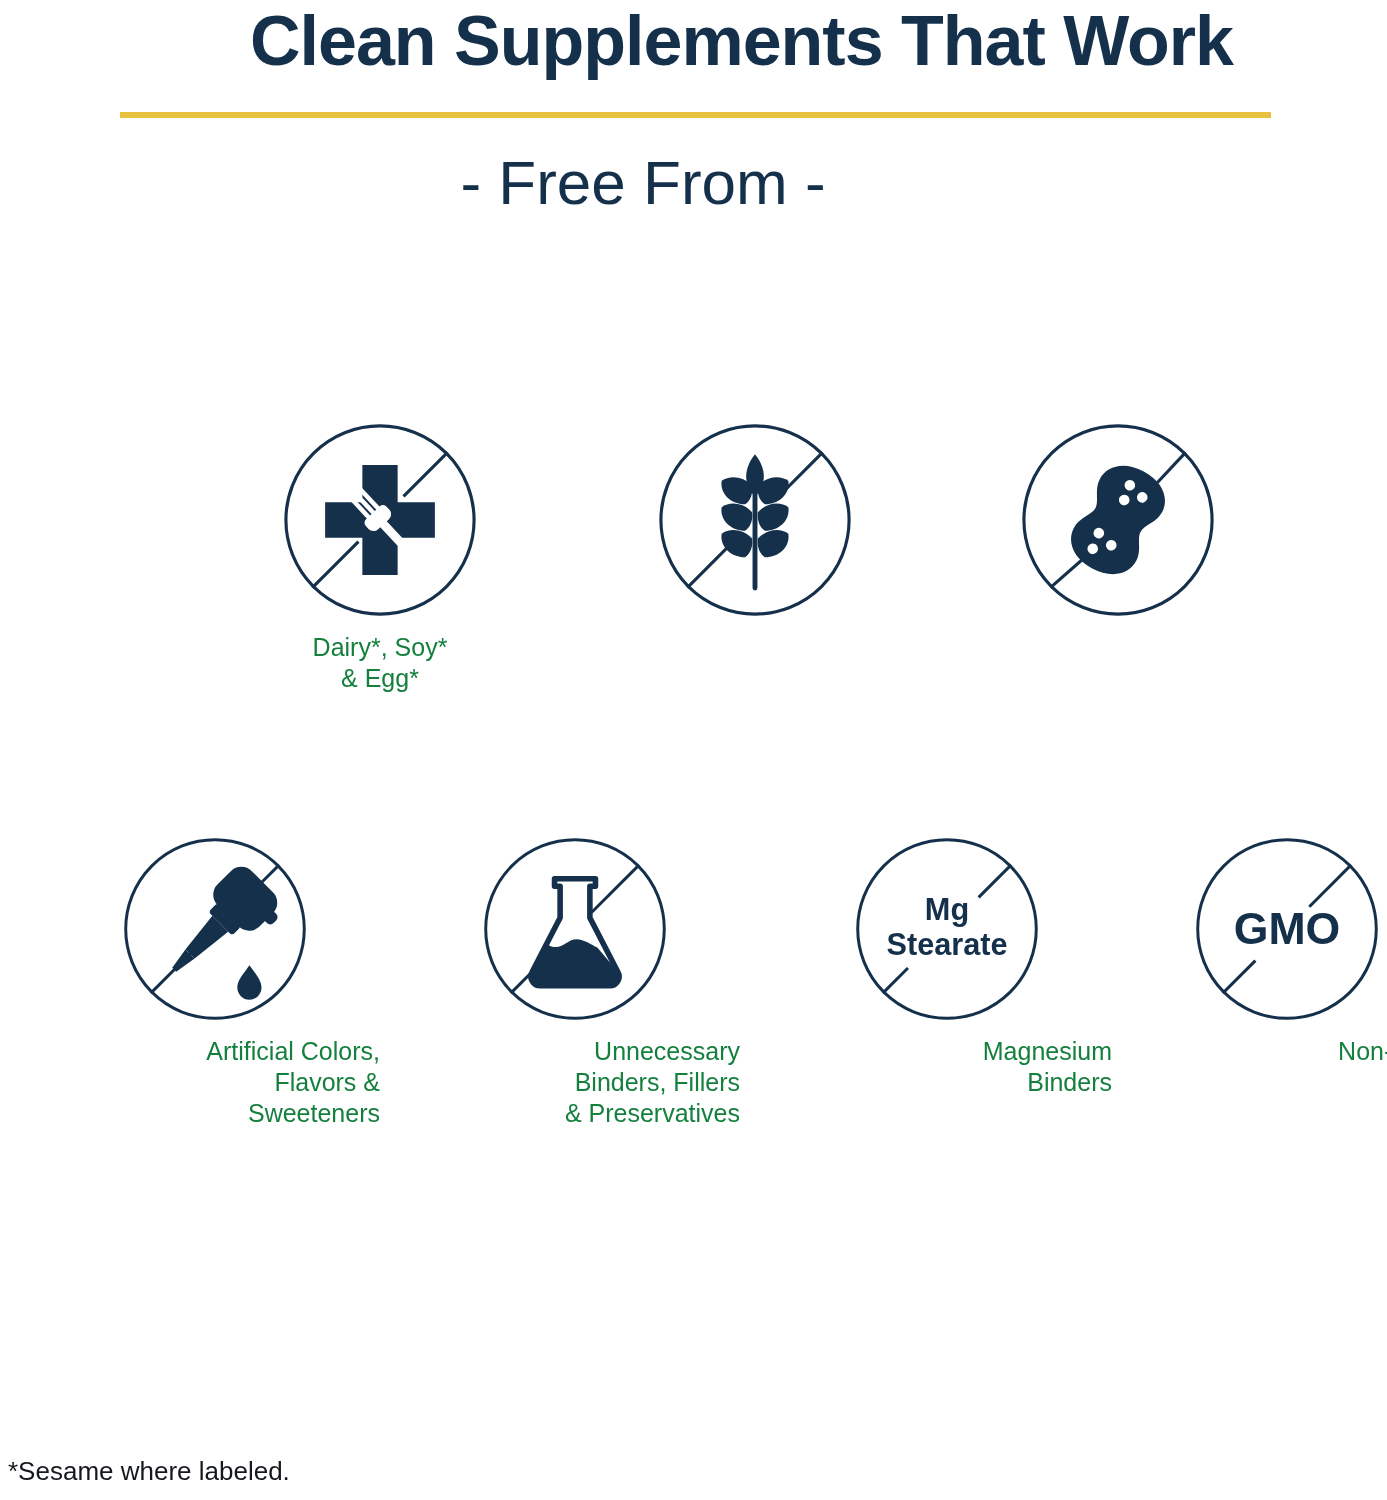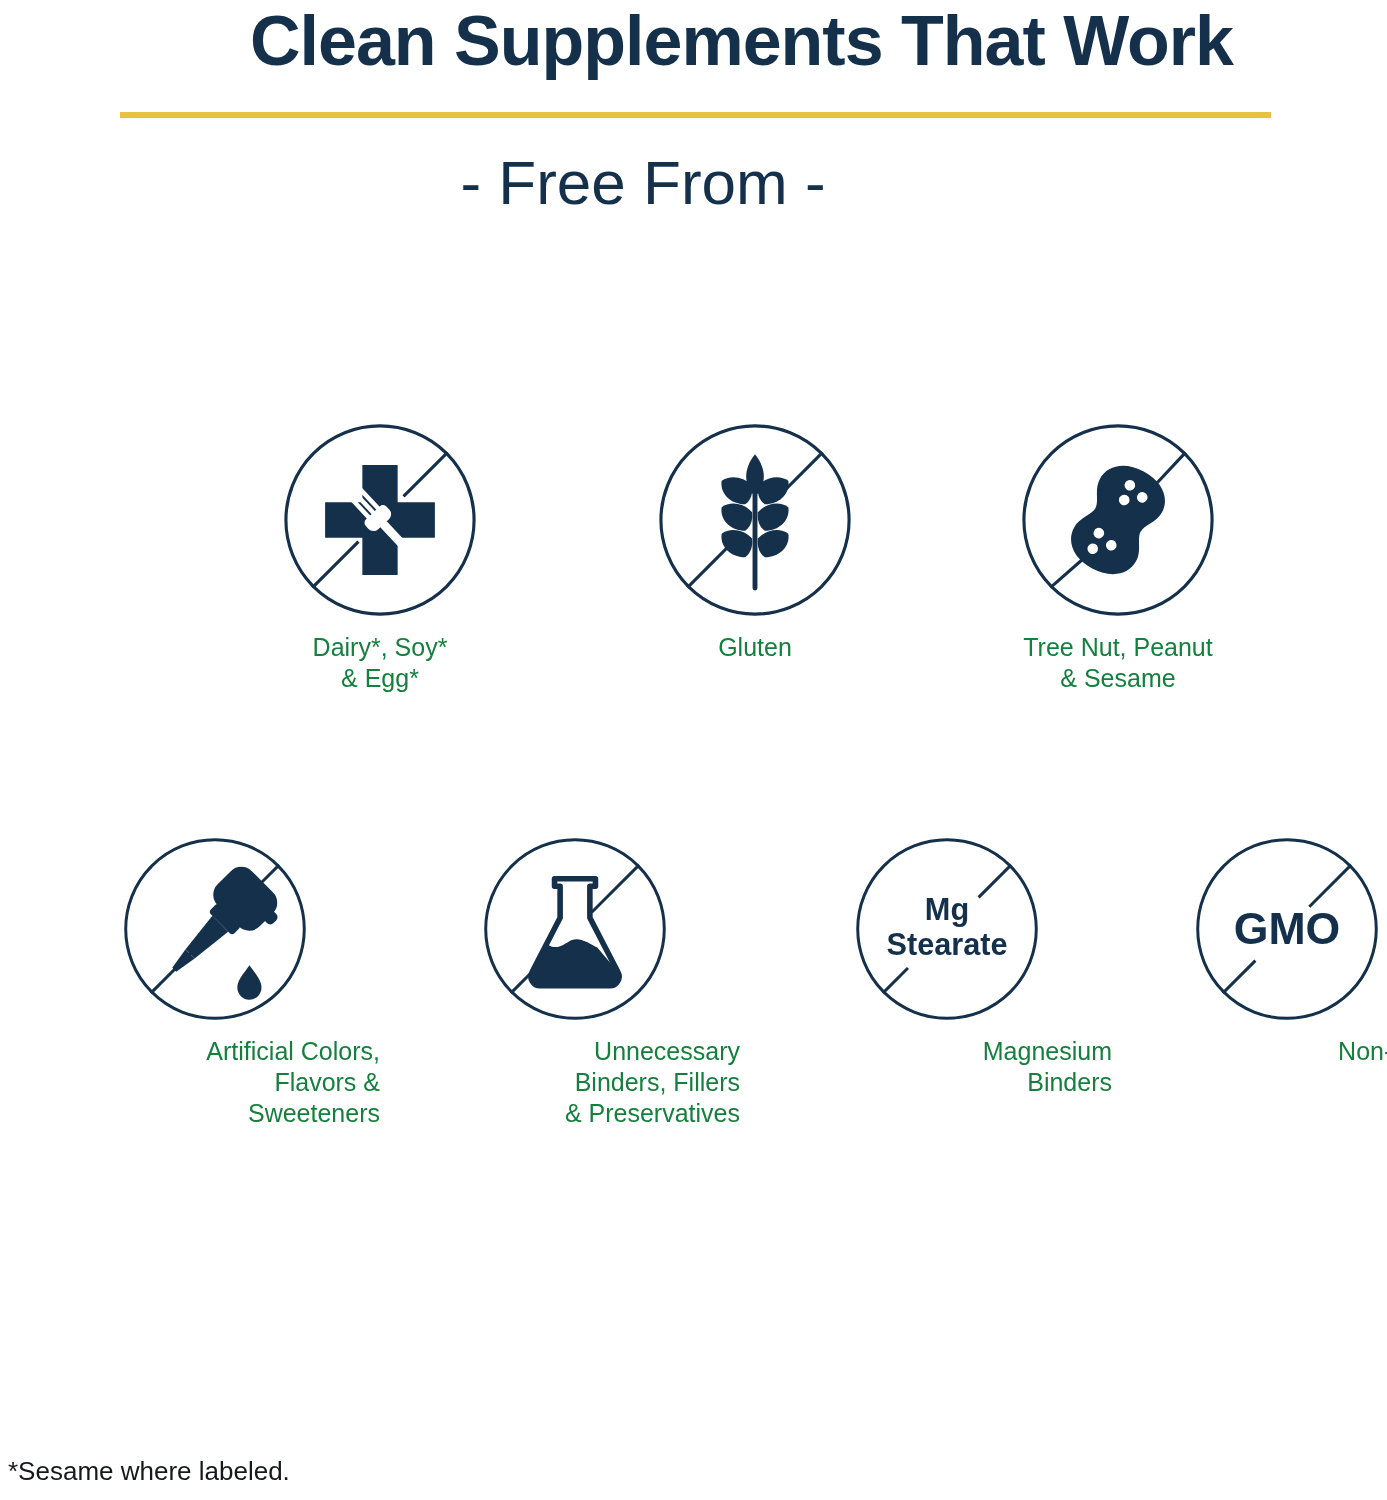--- a/index.html
+++ b/index.html
@@ -157,21 +157,20 @@
           <path d="M103 65 C 112 55, 126 54, 134 60 C 136 72, 126 84, 110 84 C 104 80, 102 72, 103 65 Z"></path>
 
           <path d="M97 92 C 88 82, 74 81, 66 87 C 64 99, 74 111, 90 111 C 96 107, 98 99, 97 92 Z"></path>
           <path d="M103 92 C 112 82, 126 81, 134 87 C 136 99, 126 111, 110 111 C 104 107, 102 99, 103 92 Z"></path>
 
           <path d="M97 119 C 88 109, 74 108, 66 114 C 64 126, 74 138, 90 138 C 96 134, 98 126, 97 119 Z"></path>
           <path d="M103 119 C 112 109, 126 108, 134 114 C 136 126, 126 138, 110 138 C 104 134, 102 126, 103 119 Z"></path>
         </g>
       </svg>
     </div>
-    <div class="label">Gluten</div>
   </div>
 
   <div class="badge row1 r1c3">
     <div class="circle-wrap">
       <svg viewBox="0 0 200 200" width="196" height="196" aria-hidden="true">
         <circle cx="100" cy="100" r="96" fill="none" stroke="#14304b" stroke-width="3.2"></circle>
         <line x1="31" y1="169" x2="64" y2="140" stroke="#14304b" stroke-width="3.2"></line>
         <line x1="140" y1="62" x2="169" y2="31" stroke="#14304b" stroke-width="3.2"></line>
 
         <g transform="rotate(28 100 100)">
@@ -186,22 +185,20 @@
                    C 64 56, 78 44, 100 44 Z" fill="#14304b"></path>
           <circle cx="94" cy="63" r="5.4" fill="#ffffff"></circle>
           <circle cx="111" cy="68" r="5.4" fill="#ffffff"></circle>
           <circle cx="96" cy="79" r="5.4" fill="#ffffff"></circle>
           <circle cx="89" cy="121" r="5.4" fill="#ffffff"></circle>
           <circle cx="106" cy="126" r="5.4" fill="#ffffff"></circle>
           <circle cx="91" cy="138" r="5.4" fill="#ffffff"></circle>
         </g>
       </svg>
     </div>
-    <div class="label">Tree Nut, Peanut
-&amp; Sesame</div>
   </div>
 
   <div class="badge row2 r2c2">
     <div class="circle-wrap">
       <svg viewBox="0 0 200 200" width="186" height="186" aria-hidden="true">
         <circle cx="100" cy="100" r="96" fill="none" stroke="#14304b" stroke-width="3.2"></circle>
         <line x1="31" y1="169" x2="68" y2="132" stroke="#14304b" stroke-width="3.2"></line>
         <line x1="118" y1="82" x2="169" y2="31" stroke="#14304b" stroke-width="3.2"></line>
 
         <path d="M78 46 h44 v8 h-6 v34 L 146 146

